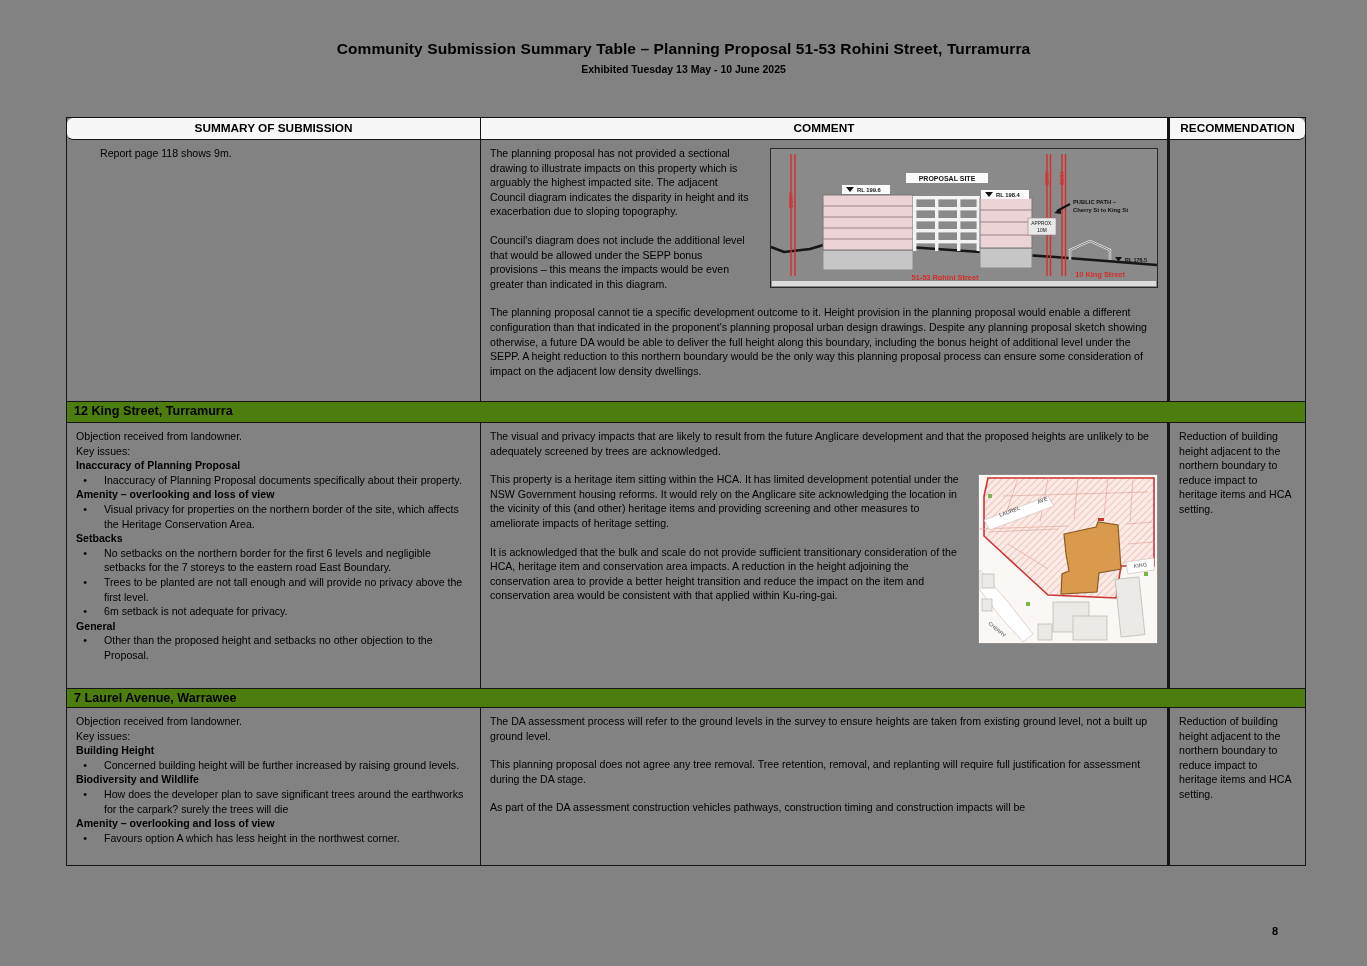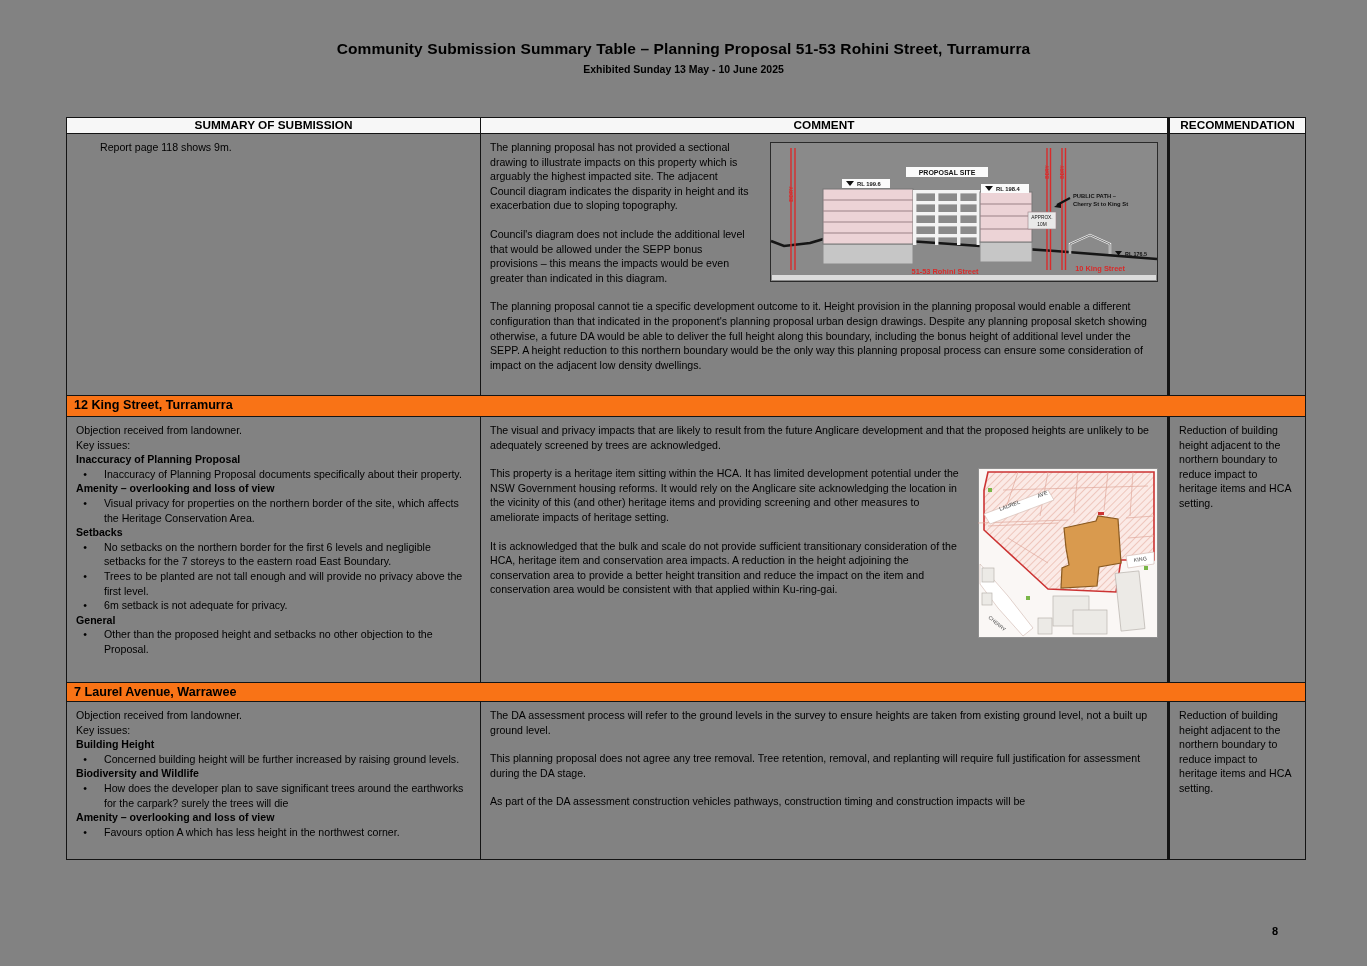--- a/index.html
+++ b/index.html
@@ -37,26 +37,26 @@
     box-sizing:border-box;
     border-right:1.5px solid #141414;
     padding:6px 9px;
     font-size:10.6px;
     line-height:14.6px;
     overflow:hidden;
     position:relative;
   }
   .cell.rec{border-right:none;border-left:0.5px solid #141414;}
   .cell.comment{border-right:2px solid #141414;}
-  .hdr-row{height:16px;background:#f7f7f7;}
+  .hdr-row{height:22px;background:#f7f7f7;border-radius:6px;}
   .hdr-row .cell{
     display:flex;align-items:center;justify-content:center;
     font-size:11.8px;font-weight:bold;padding:0 4px;
   }
-  .sect-row{background:#f97316;}
+  .sect-row{background:#4d7c0f;}
   .sect-row .cell{
     grid-column:1 / span 3;
     border-right:none;
     font-size:12.6px;font-weight:bold;
     padding:2px 6px 2px 7px;
   }
   .r1{height:262px;}
   .s1{height:21px;}
   .r2{height:266px;}
   .s2{height:19px;}
@@ -79,21 +79,21 @@
   }
   .pageno{
     position:absolute;left:1272px;top:925px;
     font-size:11px;font-weight:bold;
   }
 </style>
 </head>
 <body>
 
 <div class="page-title">Community Submission Summary Table – Planning Proposal 51-53 Rohini Street, Turramurra</div>
-<div class="page-subtitle">Exhibited Sunday 13 May - 10 June 2025</div>
+<div class="page-subtitle">Exhibited Tuesday 13 May - 10 June 2025</div>
 
 <div class="doc-table">
 
   <div class="trow hdr-row">
     <div class="cell">SUMMARY OF SUBMISSION</div>
     <div class="cell comment">COMMENT</div>
     <div class="cell rec">RECOMMENDATION</div>
   </div>
 
   <div class="trow r1">

